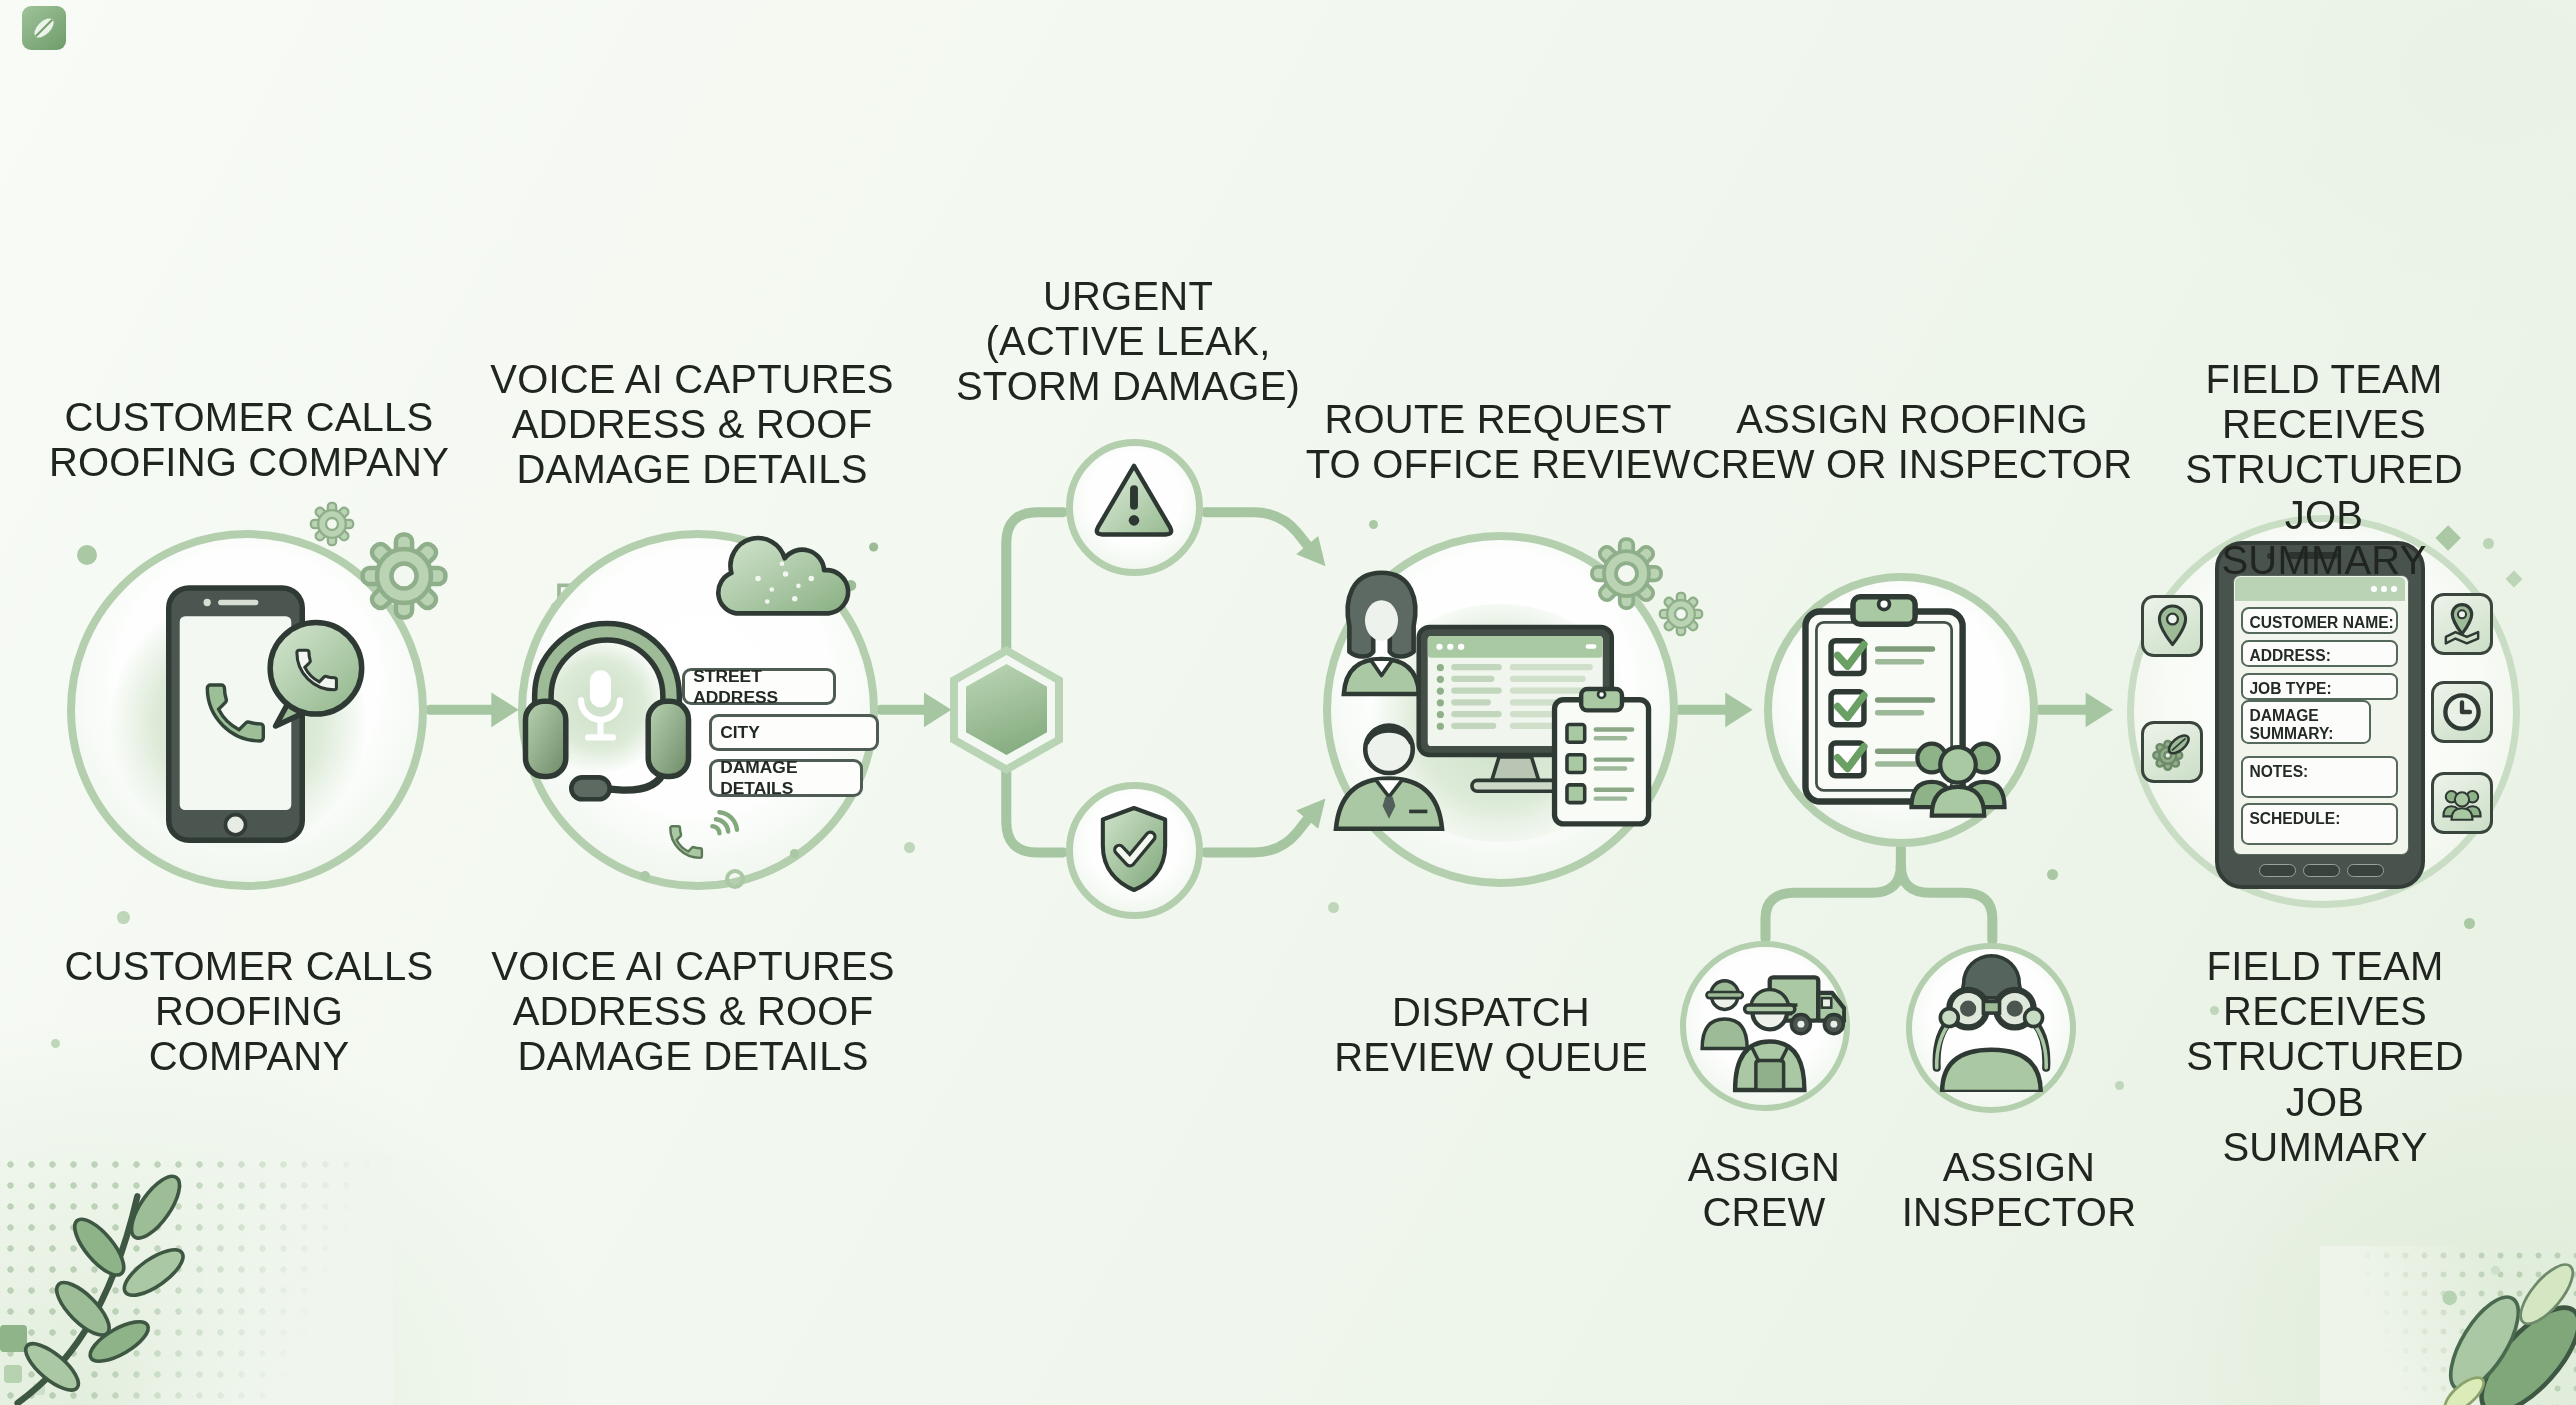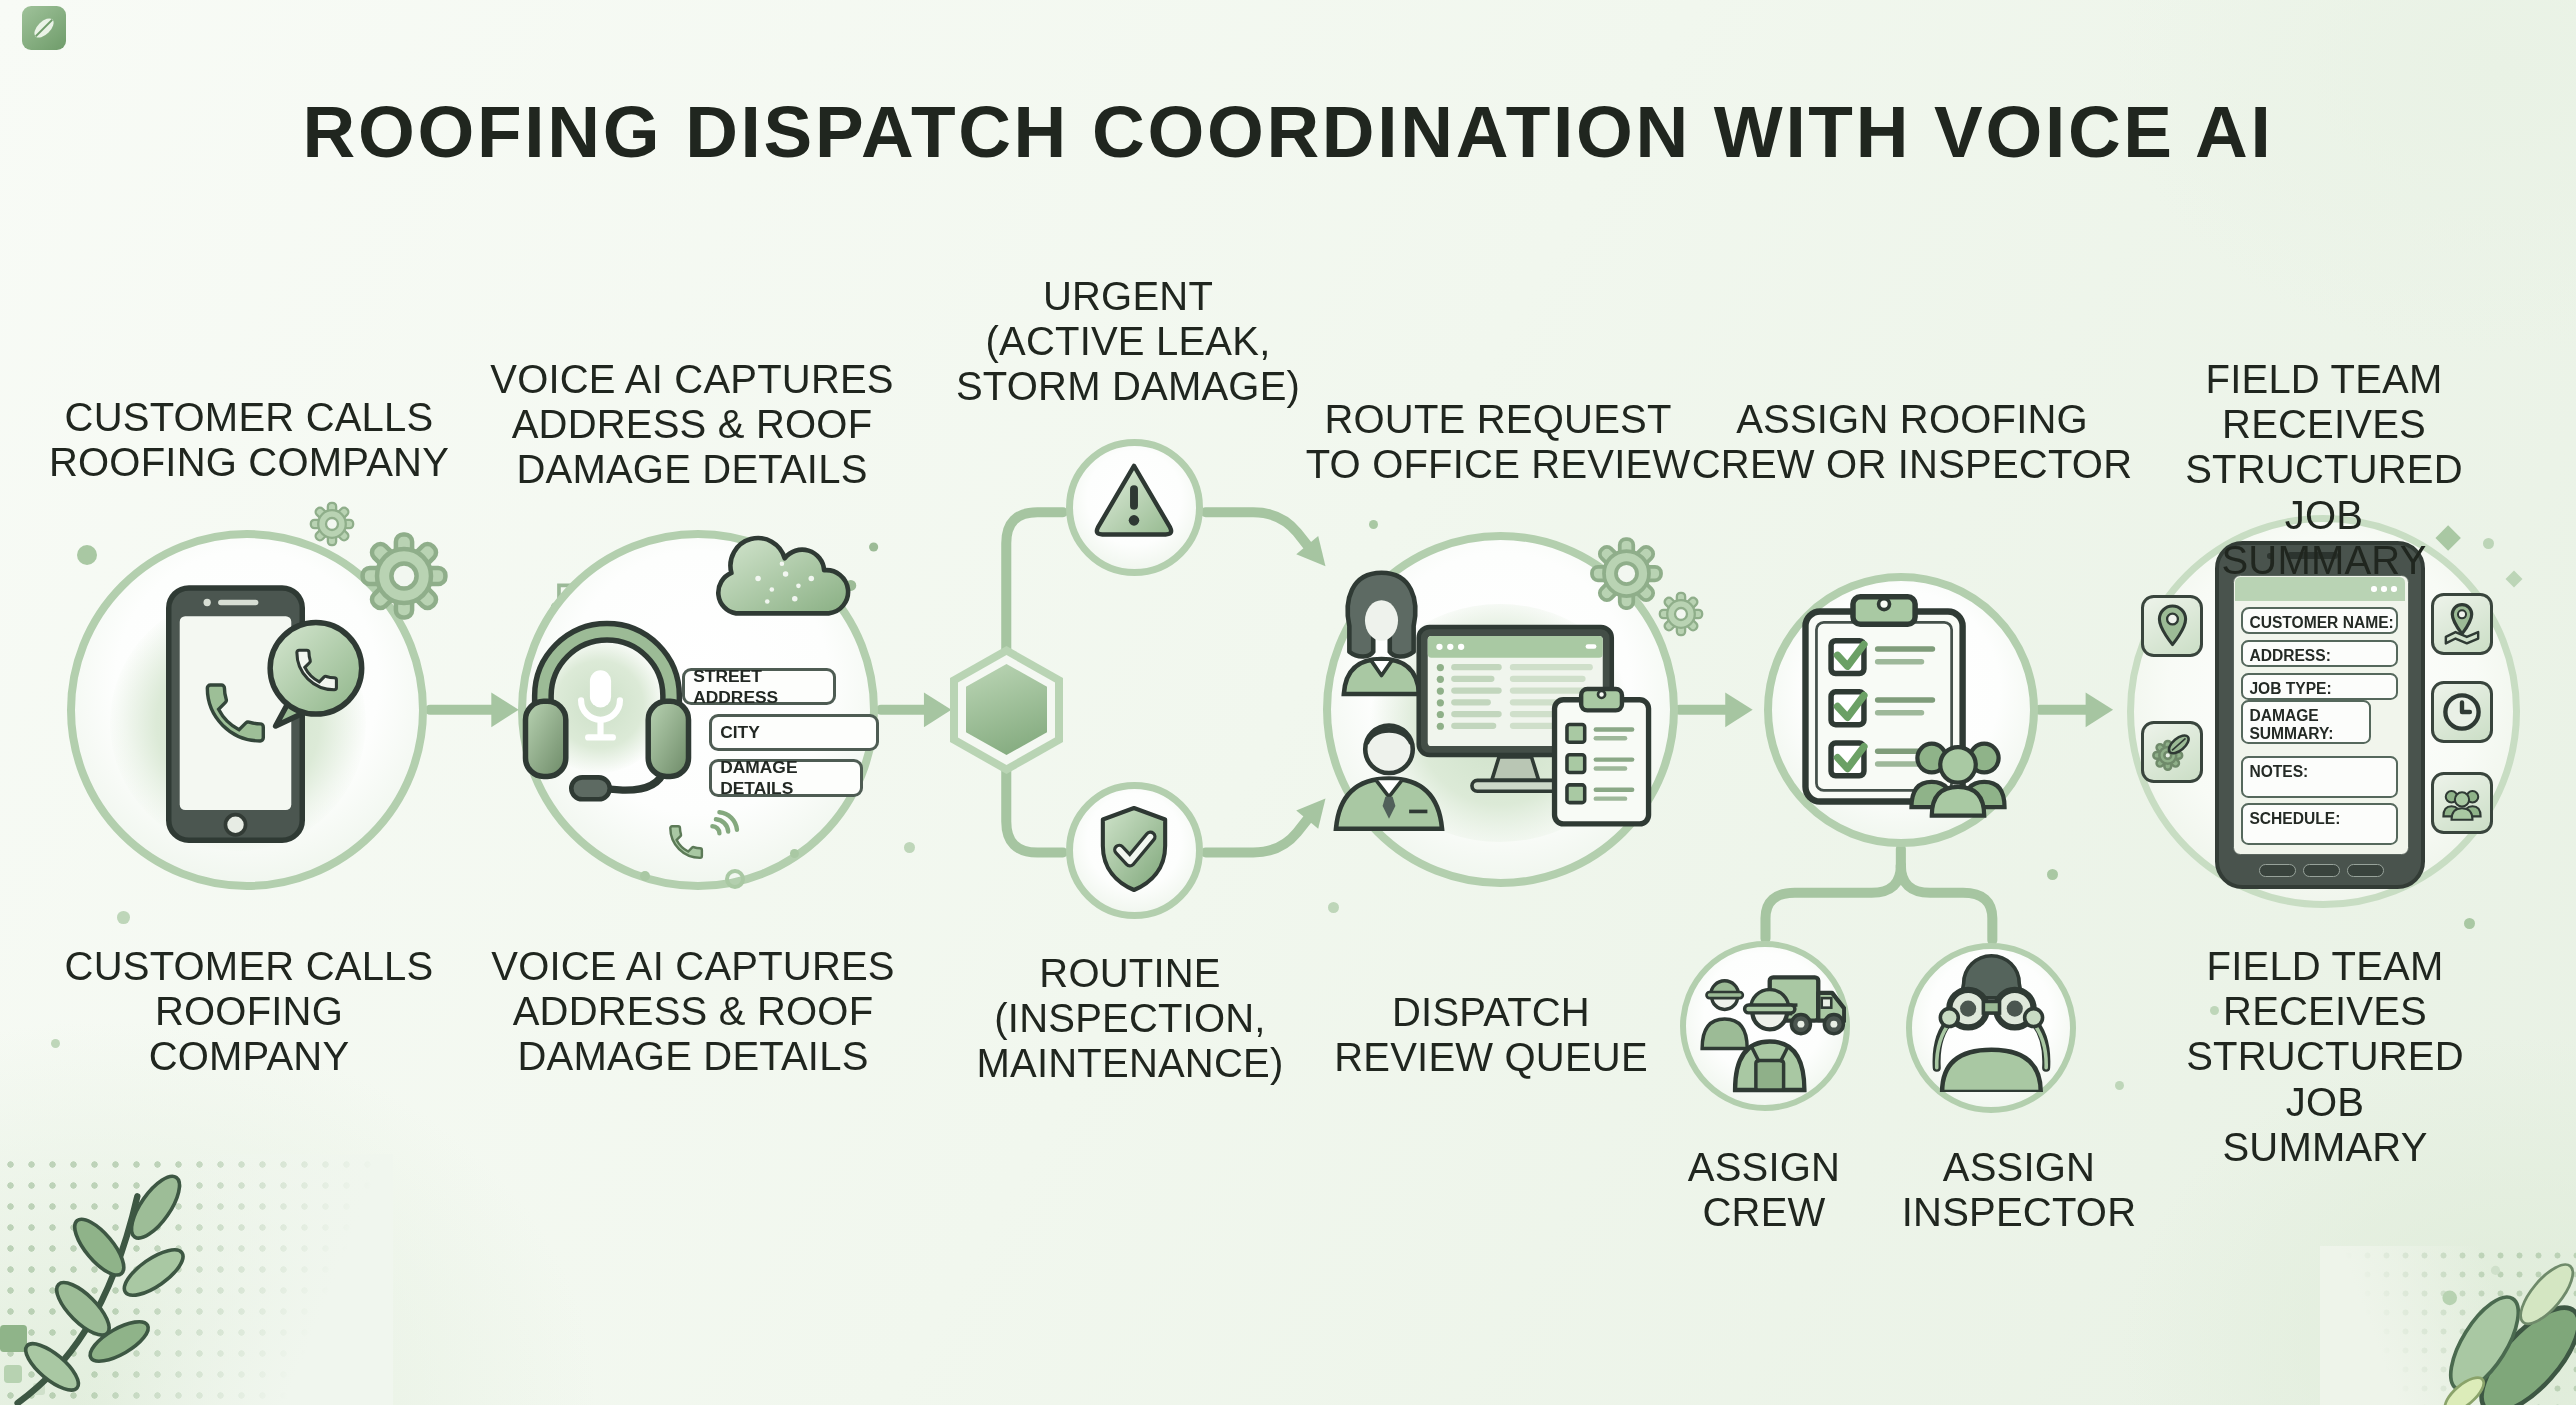--- a/index.html
+++ b/index.html
@@ -47,21 +47,20 @@
   .corner-tile{position:absolute;border-radius:9.1px;}
 </style>
 </head>
 <body>
 
 <div class="canvas">
 
   <div class="halftone halftone-bl"></div>
   <div class="halftone halftone-br"></div>
 
-  <div class="title" style="left:1288px;top:90px;">ROOFING DISPATCH COORDINATION WITH VOICE AI</div>
 
   <svg class="abs" style="left:0;top:0;" width="2576" height="1405" viewBox="0 0 2816 1536">
     <g fill="none" stroke="#a6c5a1" stroke-width="11" stroke-linecap="round">
       <path d="M470 776 H537"></path>
       <path d="M963 776 H1010"></path>
       <path d="M1100 712 V594 Q1100 560 1134 560 H1162"></path>
       <path d="M1318 560 H1370 Q1400 560 1418 582 L1429 596"></path>
       <path d="M1100 842 V898 Q1100 932 1134 932 H1162"></path>
       <path d="M1318 932 H1370 Q1400 932 1418 910 L1429 896"></path>
       <path d="M1836 776 H1886"></path>
@@ -256,23 +255,20 @@
         </linearGradient>
       </defs>
     <path d="M50 6 L88 20 V52 C88 80 71 97 50 106 C29 97 12 80 12 52 V20 Z" fill="url(#gsh)" stroke="#2e3833" stroke-width="5" stroke-linejoin="round"></path>
     <path d="M32 57 L45 71 L70 41" fill="none" stroke="#2e3833" stroke-width="15" stroke-linecap="round" stroke-linejoin="round"></path>
     <path d="M32 57 L45 71 L70 41" fill="none" stroke="#f2f7f0" stroke-width="7" stroke-linecap="round" stroke-linejoin="round"></path>
   </svg>
 
   <div class="lbl" style="left:1128px;top:274px;">URGENT
 (ACTIVE LEAK,
 STORM DAMAGE)</div>
-  <div class="lbl" style="left:1130px;top:951px;">ROUTINE
-(INSPECTION,
-MAINTENANCE)</div>
 
   <div class="node" style="left:1323px;top:532px;width:355px;height:355px;"></div>
   <div class="blob" style="left:1363px;top:604px;width:274px;height:238px;"></div>
 
   <svg class="abs" style="left:1331px;top:565px;" width="101" height="133" viewBox="0 0 110 140">
     <path d="M55 6 C22 6 14 36 20 64 L20 92 C30 100 42 98 46 92 L46 56 Q55 48 64 56 L64 92 C68 98 80 100 90 92 L90 64 C96 36 88 6 55 6 Z" fill="#5d6a63" stroke="#2f3a34" stroke-width="5" stroke-linejoin="round"></path>
     <ellipse cx="55" cy="58" rx="18" ry="22" fill="#eef2ec"></ellipse>
     <path d="M14 138 C16 108 34 100 55 100 C76 100 94 108 96 138 Z" fill="#a9c8a3" stroke="#2f3a34" stroke-width="5"></path>
     <path d="M44 102 L55 118 L66 102" fill="#ffffff" stroke="#2f3a34" stroke-width="4" stroke-linejoin="round"></path>
   </svg>

